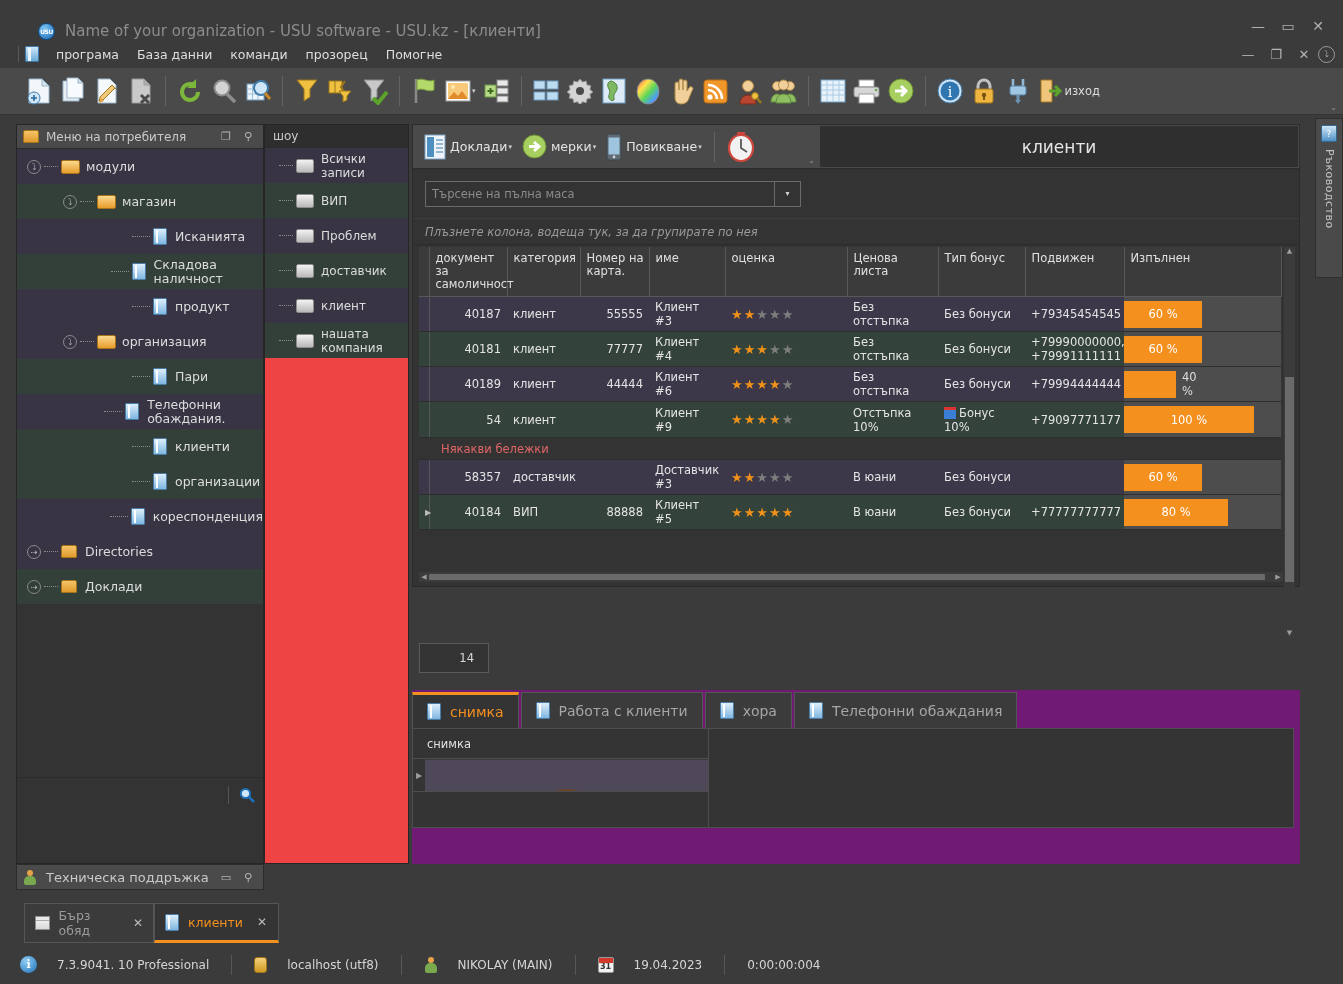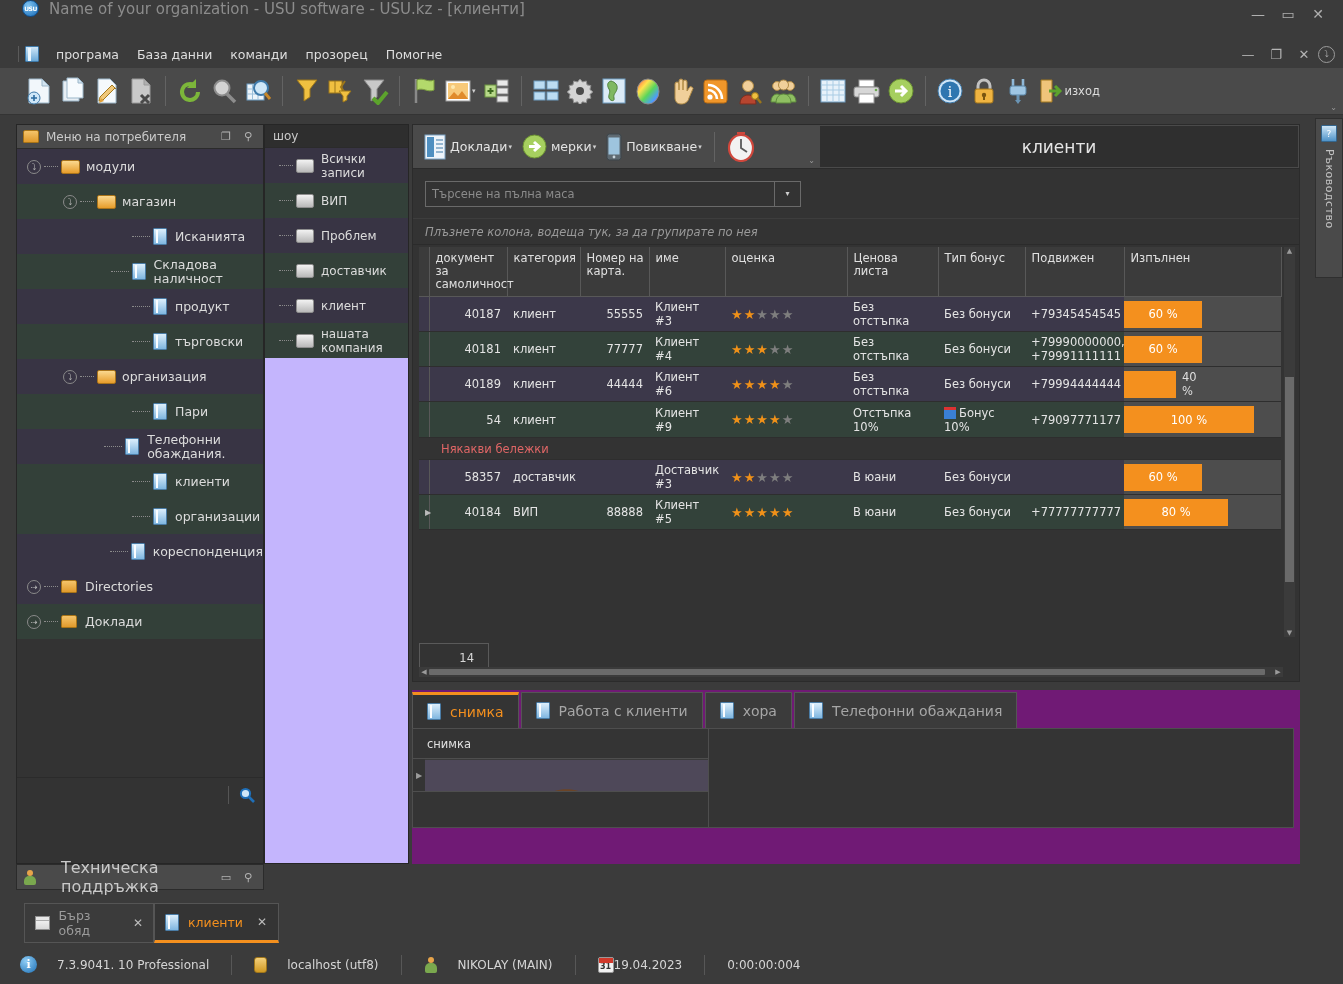--- a/index.html
+++ b/index.html
@@ -5,21 +5,21 @@
   * { box-sizing: border-box; margin:0; padding:0; }
   html,body { width:1343px; height:984px; overflow:hidden; }
   body {
     background:#3b3b3b;
     font-family:"DejaVu Sans","Liberation Sans",sans-serif;
     font-size:12px;
     color:#d8d8d8;
     -webkit-font-smoothing:antialiased;
   }
   
-  #titlebar{height:40px;background:#3b3b3b;display:flex;align-items:flex-start;padding:0 10px;}
+  #titlebar{height:40px;background:#3b3b3b;display:flex;align-items:flex-end;padding:0 10px;margin-left:16px;}
   .app-logo{width:17px;height:17px;border-radius:50%;background:radial-gradient(circle at 35% 30%,#7fc4f2,#1669b5);
     border:1px solid #0d4d8c;margin:0 10px 0 12px;display:flex;align-items:center;justify-content:center;
     font-size:6px;color:#fff;font-weight:bold;letter-spacing:-0.5px;}
   #titletext{font-size:15px;color:#8c8c8c;}
   #winbtns{margin-left:auto;display:flex;}
   #winbtns div{width:30px;height:28px;display:flex;align-items:center;justify-content:center;
     color:#b0b0b0;font-size:14px;cursor:default;}
   
   #menubar{height:28px;background:#3b3b3b;display:flex;align-items:center;padding-left:18px;position:relative;}
   .menu-sep{width:1px;height:16px;background:#5a5a5a;margin-right:6px;}
@@ -63,41 +63,41 @@
   .trow.alt2{background:#334039;}
   .trow .lbl{font-size:12.5px;color:#dcdcdc;margin-left:8px;line-height:14px;}
   .expander{width:14px;height:14px;border:1px solid #8a8a8a;border-radius:50%;color:#b9b9b9;font-size:9px;
     display:flex;align-items:center;justify-content:center;flex:0 0 auto;}
   .dots{flex:0 0 auto;height:1px;border-top:1px dotted #8b8b8b;margin:0 3px;}
   #search-mini{position:absolute;left:0;right:0;bottom:52px;height:34px;border-top:1px solid #2b2b2b;
     background:#333;display:flex;align-items:center;justify-content:flex-end;padding-right:8px;}
   #search-mini .divider{width:1px;height:18px;background:#555;margin-right:10px;}
   #supportbar{position:absolute;left:16px;top:746px;width:248px;height:26px;background:#4a4a4a;
     border:1px solid #2b2b2b;display:flex;align-items:center;padding:0 6px;}
-  #supportbar .cap-title{font-size:16px;color:#c9c9c9;margin-left:24px;}
+  #supportbar .cap-title{font-size:13px;color:#c9c9c9;margin-left:9px;}
   .person-ico{width:14px;height:15px;position:relative;flex:0 0 auto;}
   .person-ico:before{content:"";position:absolute;left:4px;top:0;width:6px;height:6px;border-radius:50%;background:#e7a44a;}
   .person-ico:after{content:"";position:absolute;left:1px;top:6px;width:12px;height:9px;border-radius:5px 5px 2px 2px;background:#7aa84e;}
   
-  #midpanel{position:absolute;left:264px;top:6px;width:145px;height:740px;background:#c4b5fd;border:1px solid #262626;}
+  #midpanel{position:absolute;left:264px;top:6px;width:145px;height:740px;background:#ef4444;border:1px solid #262626;}
   #midpanel .panel-cap{background:#2e2e2e;height:23px;}
   .mrow{height:35px;display:flex;align-items:center;padding-left:30px;position:relative;}
   .mrow.alt{background:#383444;}
   .mrow.alt2{background:#334039;}
   .mrow .lbl{font-size:12px;color:#dcdcdc;margin-left:7px;line-height:14px;}
   .gfolder{width:18px;height:14px;background:linear-gradient(180deg,#f2f2f2,#b9b9b9);border:1px solid #8e8e8e;
     border-radius:2px;flex:0 0 auto;}
   
   #main{position:absolute;left:412px;top:6px;width:888px;height:740px;}
   #docband{height:45px;background:#4a4a4a;display:flex;align-items:center;border:1px solid #2b2b2b;position:relative;}
   #docband .tb{width:auto;padding:0 5px;}
   .dlabel{font-size:12.5px;color:#e3e3e3;margin-left:4px;}
   #doctitle{position:absolute;right:1px;top:1px;bottom:1px;width:478px;background:#2f2f2f;
     display:flex;align-items:center;justify-content:center;font-size:17px;color:#e6e6e6;}
-  #gridpanel{position:absolute;left:0;top:45px;right:0;height:513px;background:#333;border:1px solid #2b2b2b;border-top:none;}
+  #gridpanel{position:absolute;left:0;top:45px;right:0;height:418px;background:#333;border:1px solid #2b2b2b;border-top:none;}
   #searchrow{height:50px;display:flex;align-items:center;padding:0 12px;border-bottom:1px solid #3d3d3d;}
   #search-input{width:350px;height:26px;background:#333;border:1px solid #6a6a6a;display:flex;align-items:center;}
   #search-input .ph{font-size:11.5px;color:#8a8a8a;padding-left:6px;}
   #search-drop{width:26px;height:26px;border:1px solid #6a6a6a;border-left:none;display:flex;align-items:center;
     justify-content:center;font-size:8px;color:#cfcfcf;}
   #grouprow{height:26px;display:flex;align-items:center;padding-left:12px;font-size:11.5px;color:#9a9a9a;
     border-bottom:1px solid #2b2b2b;font-style:italic;}
   
   #grid{position:absolute;left:6px;top:78px;right:6px;height:390px;}
   table.g{border-collapse:collapse;table-layout:fixed;width:862px;}
@@ -466,26 +466,20 @@
           <span style="width:108px"></span>
           <span class="dots" style="width:18px"></span>
           <span class="book-ico"></span>
           <span class="lbl">Складова наличност</span>
         </div>
         <div class="trow alt">
           <span style="width:108px"></span>
           <span class="dots" style="width:18px"></span>
           <span class="book-ico"></span>
           <span class="lbl">продукт</span>
-        </div>
-        <div class="trow alt2">
-          <span style="width:108px"></span>
-          <span class="dots" style="width:18px"></span>
-          <span class="book-ico"></span>
-          <span class="lbl">търговски</span>
         </div>
         <div class="trow alt">
           <span style="width:42px"></span>
           <span class="expander">⤵</span>
           <span class="dots" style="width:14px"></span>
           <span class="folder-open"></span>
           <span class="lbl">организация</span>
         </div>
         <div class="trow alt2">
           <span style="width:108px"></span>
@@ -868,19 +862,19 @@
     <span style="margin-left:20px">localhost (utf8)</span>
   </div>
   <div class="ssep"></div>
   <div class="sitem">
     <span class="usr-ico"></span>
     <span style="margin-left:20px">NIKOLAY (MAIN)</span>
   </div>
   <div class="ssep"></div>
   <div class="sitem">
     <span class="cal-ico">31</span>
-    <span style="">19.04.2023</span>
+    <span style="margin-left:20px">19.04.2023</span>
   </div>
   <div class="ssep"></div>
   <div class="sitem">
     <span>0:00:00:004</span>
   </div>
 </div>
 
 </body></html>

